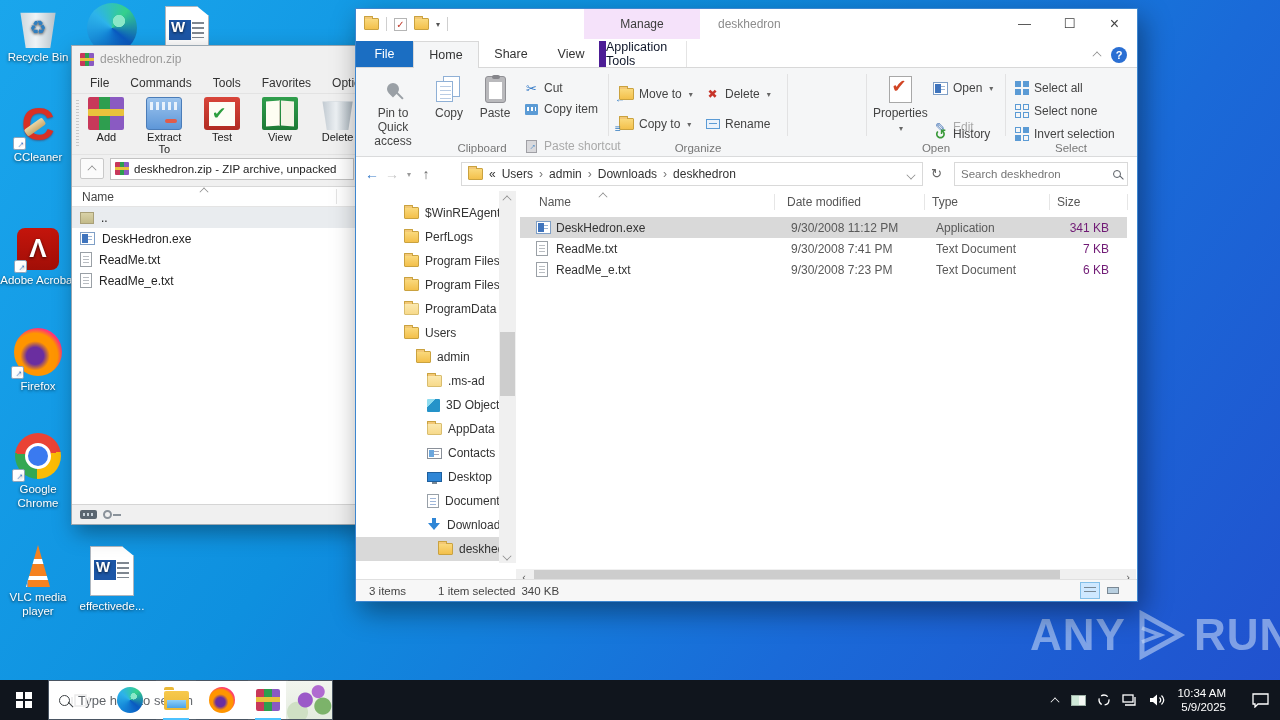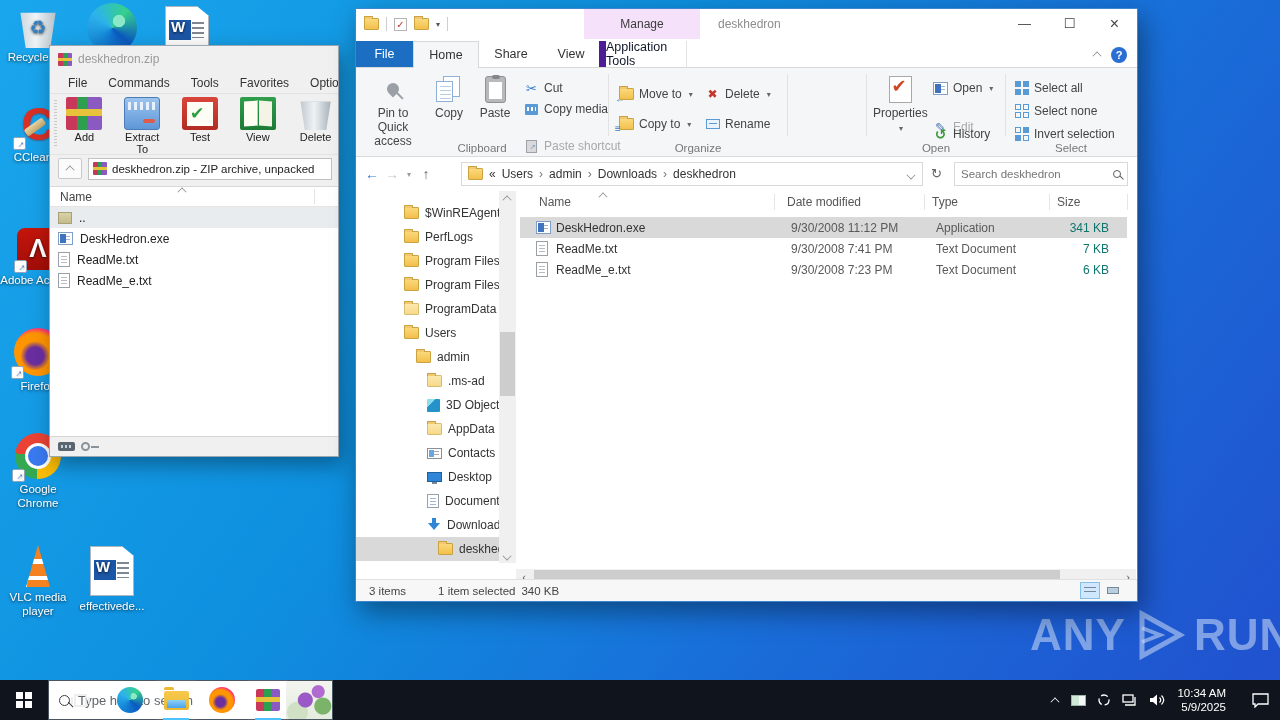--- a/index.html
+++ b/index.html
@@ -85,21 +85,21 @@
   
   .chv { display:inline-block; width:9px; height:6px; position:relative; }
   .chv::before { content:""; position:absolute; left:0; top:0; width:7px; height:7px;
       border-left:1px solid #8a8a8a; border-bottom:1px solid #8a8a8a; transform:rotate(-45deg) scale(.8); }
   .chv.up::before { transform:rotate(135deg) scale(.8); }
   .mag { display:inline-block; width:8px; height:8px; border:1.4px solid #5a5f66; border-radius:50%; position:relative; flex:none; }
   .mag::after { content:""; position:absolute; width:5px; height:1.4px; background:#5a5f66;
       transform:rotate(45deg); right:-4px; bottom:-1px; }
 
   
-  #winrar { position:absolute; left:49px; top:45px; width:290px; height:412px; z-index:5;
+  #winrar { position:absolute; left:71px; top:45px; width:290px; height:480px; z-index:5;
       background:#f0f0f0; border:1px solid #9aa7b1; box-shadow:4px 8px 20px rgba(0,0,0,.35); }
   #winrar .ttl { height:26px; display:flex; align-items:center; gap:6px; padding-left:8px; color:#9a9a9a; }
   #winrar .menu { height:21px; display:flex; gap:21px; padding-left:18px; align-items:center;
       color:#333; overflow:hidden; white-space:nowrap; }
   #winrar .tbar { height:62px; display:flex; align-items:flex-start; padding:3px 0 0 12px; gap:13px;
       border-top:1px solid #e3e3e3; border-bottom:1px solid #e3e3e3; position:relative; }
   #winrar .tbar::before { content:""; position:absolute; left:4px; top:6px; bottom:6px; width:3px;
       background:repeating-linear-gradient(#c9c9c9 0 1px, transparent 1px 3px); }
   .wrbtn { width:50px; text-align:center; font-size:11px; color:#222; }
   .wrbtn .big { width:36px; height:33px; margin:0 auto 1px; position:relative; }
@@ -237,21 +237,21 @@
   .vsb .ar { position:absolute; left:0; right:0; height:16px; display:flex; align-items:center; justify-content:center; }
   .files { position:absolute; left:160px; top:0; right:0; bottom:0; }
   .fhead { position:absolute; top:0; left:0; right:0; height:22px; color:#555; }
   .fhead .cdiv { position:absolute; top:3px; bottom:3px; width:1px; background:#e6e6e6; }
   .frow { position:absolute; left:4px; right:10px; height:21px; display:flex; align-items:center; color:#333; }
   .frow.sel { background:#d9d9d9; }
   .fc-name { position:absolute; left:36px; }
   .fc-icon { position:absolute; left:16px; }
   .fc-date { position:absolute; left:271px; color:#595959; }
   .fc-type { position:absolute; left:416px; color:#595959; }
-  .fc-size { position:absolute; right:18px; color:#0f766e; }
+  .fc-size { position:absolute; right:18px; color:#701a75; }
   .hsb { position:absolute; left:160px; right:1px; bottom:16px; height:16px; background:#f0f0f0;
       display:flex; align-items:center; }
   .hsb .thumb { position:absolute; left:18px; right:76px; top:1px; bottom:1px; background:#cdcdcd; }
   .hsb .ar { width:16px; text-align:center; color:#555; font-size:11px; }
   .hsb .ar.rt { position:absolute; right:0; }
   .estatus { position:absolute; left:0; right:0; bottom:0; height:22px; border-top:1px solid #e0e0e0;
       background:#f7f7f7; display:flex; align-items:center; color:#444; font-size:11.5px; }
   .estatus .s1 { margin-left:13px; } .estatus .s2 { margin-left:32px; } .estatus .s3 { margin-left:6px; }
   .vtoggle { position:absolute; right:14px; bottom:2px; display:flex; gap:3px; }
   .vbtn { width:20px; height:17px; border:1px solid transparent; position:relative; }
@@ -503,21 +503,21 @@
         <div>Paste</div>
       </div>
       <div class="rsmall" style="left:168px; top:10px;">
         <span class="ic14 ic-cut"></span>
         <span>Cut</span>
       </div>
       <div class="rsmall" style="left:168px; top:31px;">
         <span class="ic14">
             <span class="ic-cpath"></span>
           </span>
-        <span>Copy media</span>
+        <span>Copy item</span>
       </div>
       <div class="rsmall dis" style="left:168px; top:52px;">
         <span class="ic14">
             <span class="ic-pshort"></span>
           </span>
         <span>Paste shortcut</span>
       </div>
       <div class="glabel">Clipboard</div>
     </div>
     <div class="gsep" style="left:252px;"></div>

